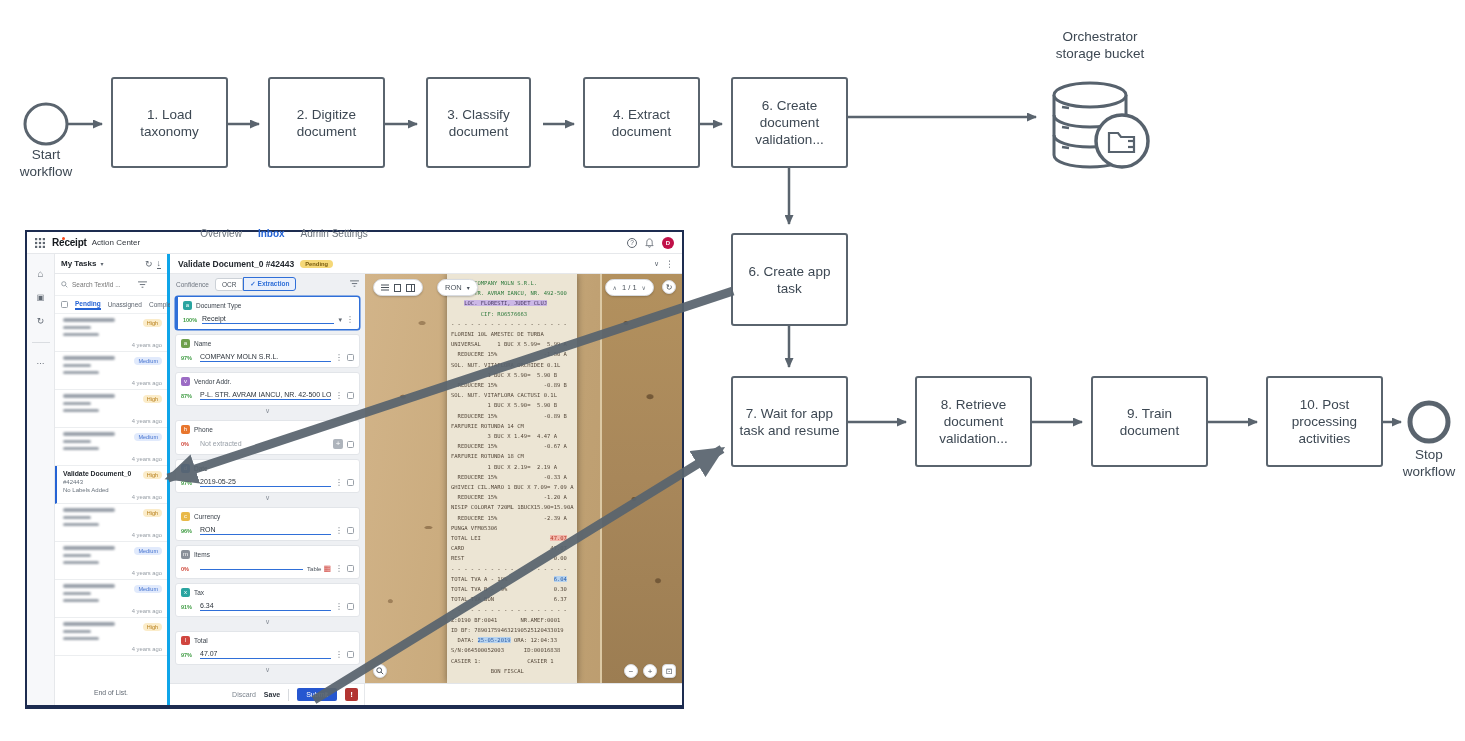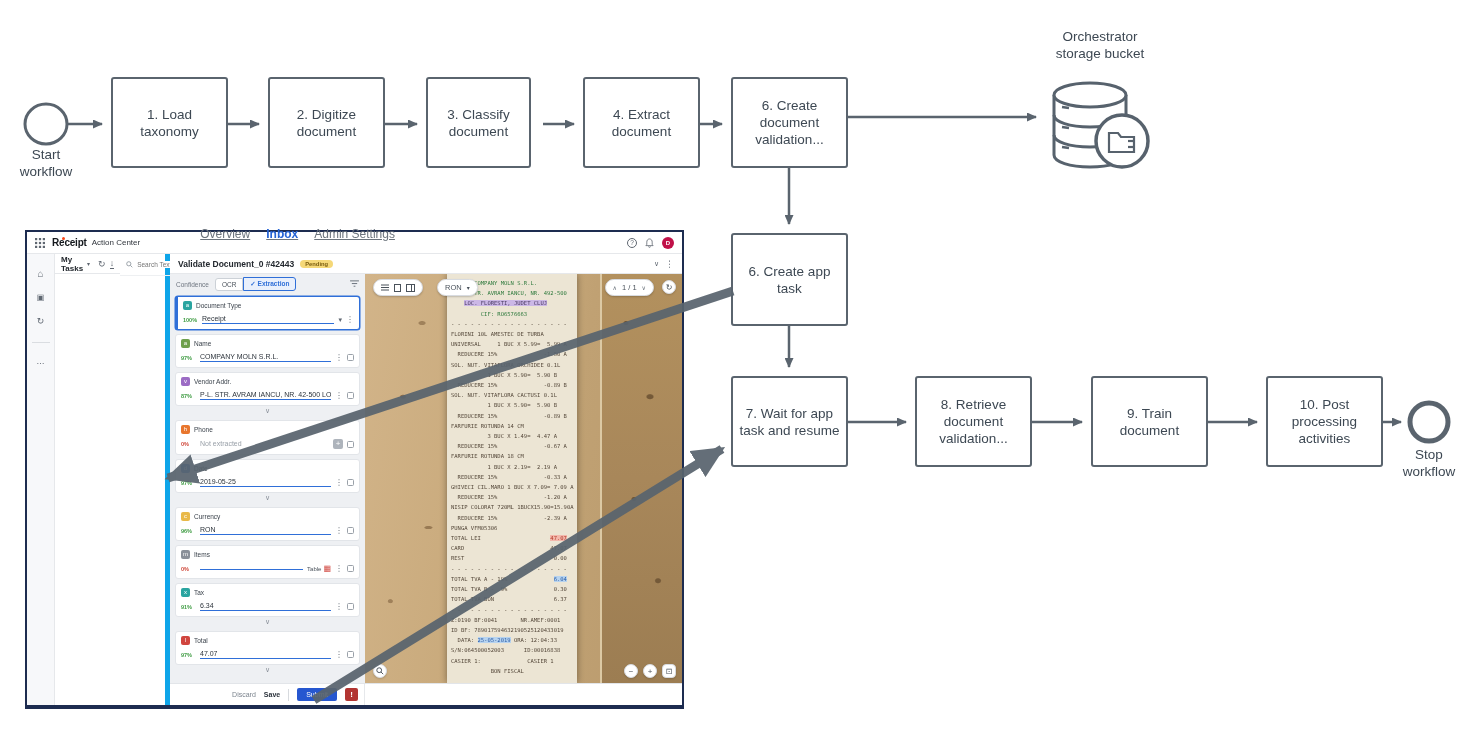--- a/index.html
+++ b/index.html
@@ -16,32 +16,32 @@
   .flabelled { position:absolute; z-index:2; text-align:center; font-size:13.5px; line-height:17px;
                color:#3d4853; white-space:pre-line; }
 
   
   #shot { position:absolute; left:25px; top:230px; width:659px; height:479px; z-index:3;
           background:#fff; border:2px solid #1d2c50; border-bottom-width:4px; font-size:8px; color:#3b424b; }
   .shot-top { height:22px; display:flex; align-items:center; padding:0 8px; border-bottom:1px solid #e6e8eb; background:#fff; }
   .logo { font-weight:bold; font-size:10px; color:#14181d; margin-left:7px; position:relative; letter-spacing:-0.2px;}
   .logo::after { content:''; position:absolute; left:9.5px; top:0px; width:3px; height:3px; background:#fa4616; border-radius:50%; }
   .product { font-size:8px; color:#30353c; margin-left:5px; }
-  .nav { display:flex; gap:16px; margin-left:60px; font-size:12px; color:#6b737c;text-decoration:underline; }
+  .nav { display:flex; gap:16px; margin-left:60px; font-size:10px; color:#6b737c; }
   .nav .active { color:#2563d4; border-bottom:2px solid #2563d4; padding-bottom:16px; font-weight:bold;text-align:center; }
   .sp { flex:1; }
   .help { width:10px; height:10px; border:1px solid #5f6771; border-radius:50%; font-size:6.5px; color:#5f6771;
           display:flex; align-items:center; justify-content:center; margin-right:8px;}
   .avatar { width:12px; height:12px; border-radius:50%; background:#c01048; color:#fff; font-size:6px;
             display:flex; align-items:center; justify-content:center; margin-left:8px; font-weight:bold;}
   .shot-body { display:flex; height:451px; }
   .rail { width:28px; background:#f7f8fa; border-right:1px solid #e6e8eb; display:flex; flex-direction:column; align-items:center; padding-top:14px; gap:14px; color:#5f6771; font-size:10px;}
   .rail hr { width:18px; border:none; border-top:1px solid #dadde1; margin:2px 0; }
 
-  .task-col { width:115px; border-right:5px solid #0ea5e9; display:flex; flex-direction:row; }
+  .task-col { width:115px; border-right:3px solid #0ea5e9; display:flex; flex-direction:column; }
   .task-head { height:20px; display:flex; align-items:center; padding:0 6px; border-bottom:1px solid #e6e8eb; gap:4px;}
   .task-head b { font-size:8px; color:#23282e; }
   .ticon { color:#5f6771; font-size:9px; }
   .search { height:22px; display:flex; align-items:center; gap:4px; padding:0 6px; border-bottom:1px solid #eef0f2;}
   .search input { border:none; outline:none; width:62px; font-size:6.5px; color:#6b737c; font-family:"Liberation Sans",sans-serif;}
   .tabs { height:18px; display:flex; align-items:center; gap:7px; padding:0 6px; font-size:6.5px; color:#5f6771; border-bottom:1px solid #eef0f2;}
   .tabs .tab.on { color:#2563d4; font-weight:bold; border-bottom:2px solid #2563d4; padding-bottom:1px;}
   .cbx { width:7px; height:7px; border:1px solid #9aa1a9; border-radius:1.5px; background:#fff; flex:none;}
   .task-list { flex:1; overflow:hidden; }
   .titem { position:relative; height:38px; padding:4px 6px 2px 8px; border-bottom:1px solid #eceef0; }

